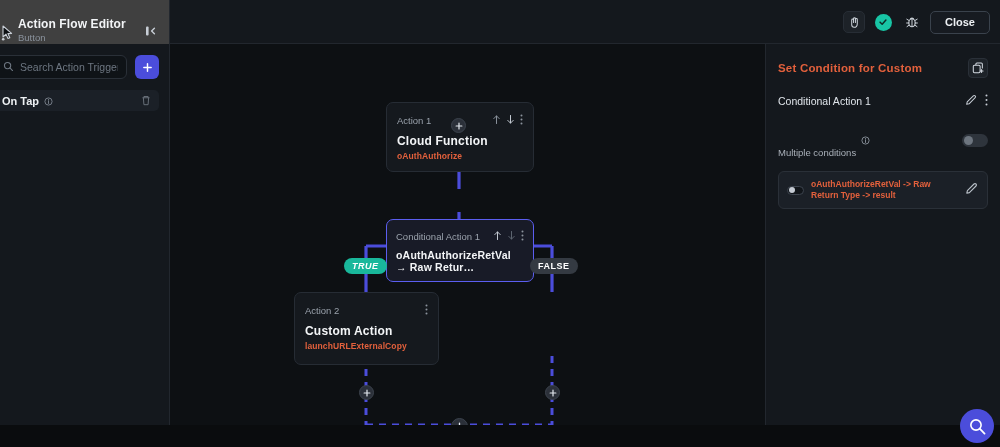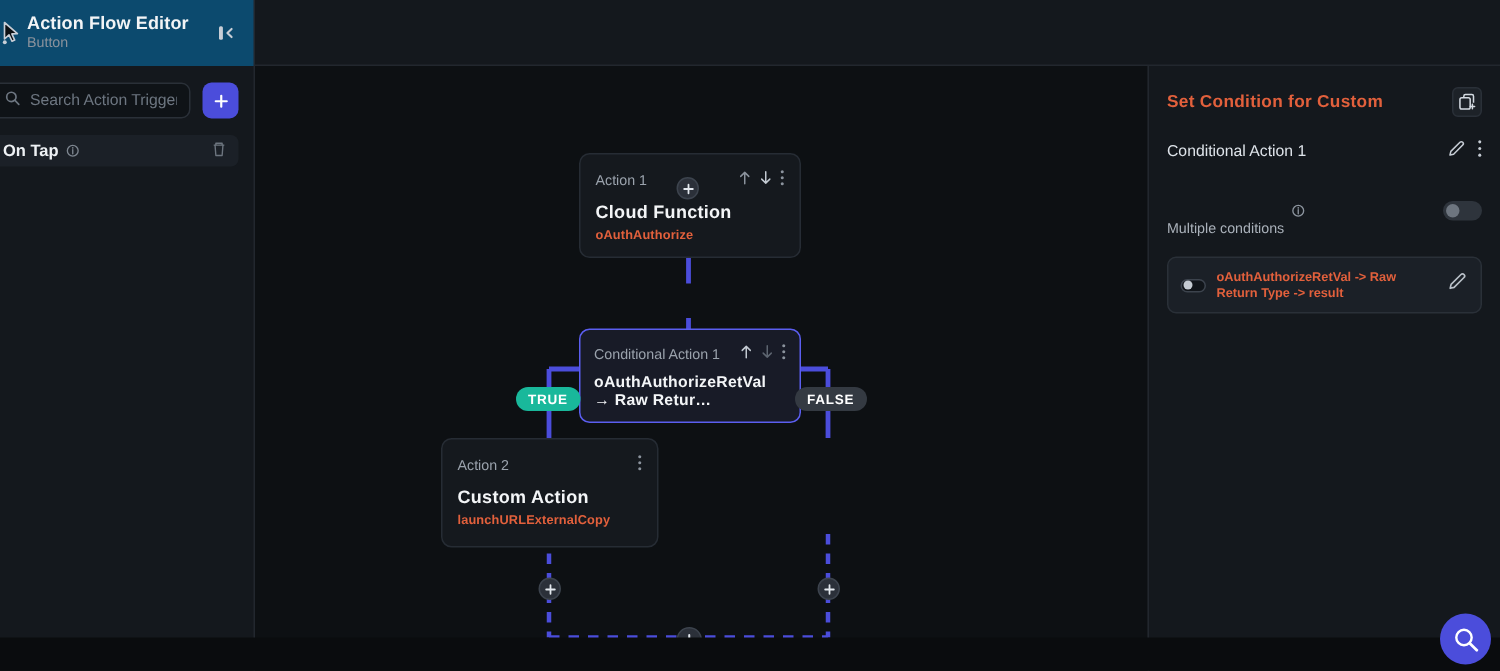--- a/index.html
+++ b/index.html
@@ -11,22 +11,22 @@
   }
   #app { position: relative; width: 1000px; height: 447px; background: #0d1013; }
 
   
   .topbar {
     position: absolute; left: 0; top: 0; width: 1000px; height: 44px;
     background: #14181d; border-bottom: 1px solid #22272e;
     display: flex; align-items: center;
   }
   .topbar-left {
-    width: 170px; height: 44px; display: flex; align-items: center;
-    padding-left: 2px; background: #0c4a6e;
+    width: 170px; height: 44px; display: flex; align-items: flex-end;
+    padding-left: 2px; background: #404040;
     border-right: 1px solid #22272e;
   }
   .cursor-icon { width: 18px; height: 22px; flex: 0 0 18px; margin-left: -4px;
     display:flex; align-items:center; justify-content:center; }
   .title-wrap { display: flex; flex-direction: column; justify-content: center; margin-left: 2px; flex: 1; }
   .app-title { font-size: 12px; font-weight: bold; color: #f2f4f6; line-height: 14px; letter-spacing: .1px; }
   .app-subtitle { font-size: 9.5px; color: #8a929c; line-height: 12px; margin-top: 1px; }
   .collapse-btn { width: 26px; height: 26px; display:flex; align-items:center; justify-content:center;
      margin-right: 6px; border-radius: 4px; }
 
@@ -98,21 +98,21 @@
   .plus-node {
     position: absolute; width: 15px; height: 15px; border-radius: 50%;
     background: #2b3039; border: 1px solid #3c434d;
     display: flex; align-items: center; justify-content: center;
   }
   .branch-badge {
     position: absolute; height: 16px; padding: 0 8px; border-radius: 8px;
     font-size: 9px; font-weight: bold; color: #ffffff; letter-spacing: .5px;
     display: flex; align-items: center; justify-content: center;
   }
-  .branch-true { background: #19b89b; }
+  .branch-true { background: #19b89b; font-style: italic; }
   .branch-false { background: #343a42; }
 
   
   .rightpanel {
     position: absolute; left: 765px; top: 44px; width: 235px; height: 403px;
     background: #14181d; border-left: 1px solid #22272e; padding: 14px 12px 0 12px;
   }
   .rp-head { display: flex; align-items: center; }
   .rp-title { font-size: 11.5px; font-weight: bold; color: #e2603c; letter-spacing: .2px; }
   .rp-copy-btn { margin-left: auto; width: 20px; height: 20px; border-radius: 4px; background: #1d2228;
@@ -161,20 +161,44 @@
         <div class="app-subtitle">Button</div>
       </div>
       <div class="collapse-btn">
         <svg width="14" height="14" viewBox="0 0 14 14">
           <rect x="3" y="2.5" width="2.6" height="9" rx="1" fill="#c8ced6"></rect>
           <path d="M11.4 4.3 L8.6 7 L11.4 9.7" fill="none" stroke="#c8ced6" stroke-width="1.4" stroke-linecap="round" stroke-linejoin="round"></path>
         </svg>
       </div>
     </div>
 
+    <div class="topbar-right">
+      <div class="icon-btn">
+        <svg width="13" height="13" viewBox="0 0 14 14">
+          <path d="M4 9.5 V4.2 a1 1 0 0 1 2 0 V7 V3 a1 1 0 0 1 2 0 V7 V3.6 a1 1 0 0 1 2 0 V8
+                   c0 2.6-1.3 4.2-3.4 4.2 C4.6 12.2 4 11.2 4 9.5 Z" fill="none" stroke="#cdd3da" stroke-width="1.1" stroke-linejoin="round"></path>
+        </svg>
+      </div>
+      <div class="icon-btn plain">
+        <span class="check-circle">
+          <svg width="10" height="10" viewBox="0 0 12 12">
+            <path d="M2.5 6.2 L5 8.6 L9.5 3.6" fill="none" stroke="#0d2b26" stroke-width="1.8" stroke-linecap="round" stroke-linejoin="round"></path>
+          </svg>
+        </span>
+      </div>
+      <div class="icon-btn plain">
+        <svg width="14" height="14" viewBox="0 0 14 14">
+          <ellipse cx="7" cy="7.8" rx="3.2" ry="4" fill="none" stroke="#cdd3da" stroke-width="1.1"></ellipse>
+          <path d="M7 4.2 V11.6 M3.8 5.4 L1.8 4.2 M3.8 8 H1.6 M3.8 10.4 L2 11.6
+                   M10.2 5.4 L12.2 4.2 M10.2 8 H12.4 M10.2 10.4 L12 11.6" stroke="#cdd3da" stroke-width="1" stroke-linecap="round"></path>
+          <path d="M5.2 4.4 a1.9 1.9 0 0 1 3.6 0" fill="none" stroke="#cdd3da" stroke-width="1.1"></path>
+        </svg>
+      </div>
+      <div class="close-btn">Close</div>
+    </div>
   </div>
 
   <div class="leftpanel">
     <div class="search-row">
       <div class="search-box">
         <span>
           <svg width="11" height="11" viewBox="0 0 12 12">
             <circle cx="5" cy="5" r="3.4" fill="none" stroke="#6d7681" stroke-width="1.2"></circle>
             <path d="M7.6 7.6 L10.4 10.4" stroke="#6d7681" stroke-width="1.2" stroke-linecap="round"></path>
           </svg>

